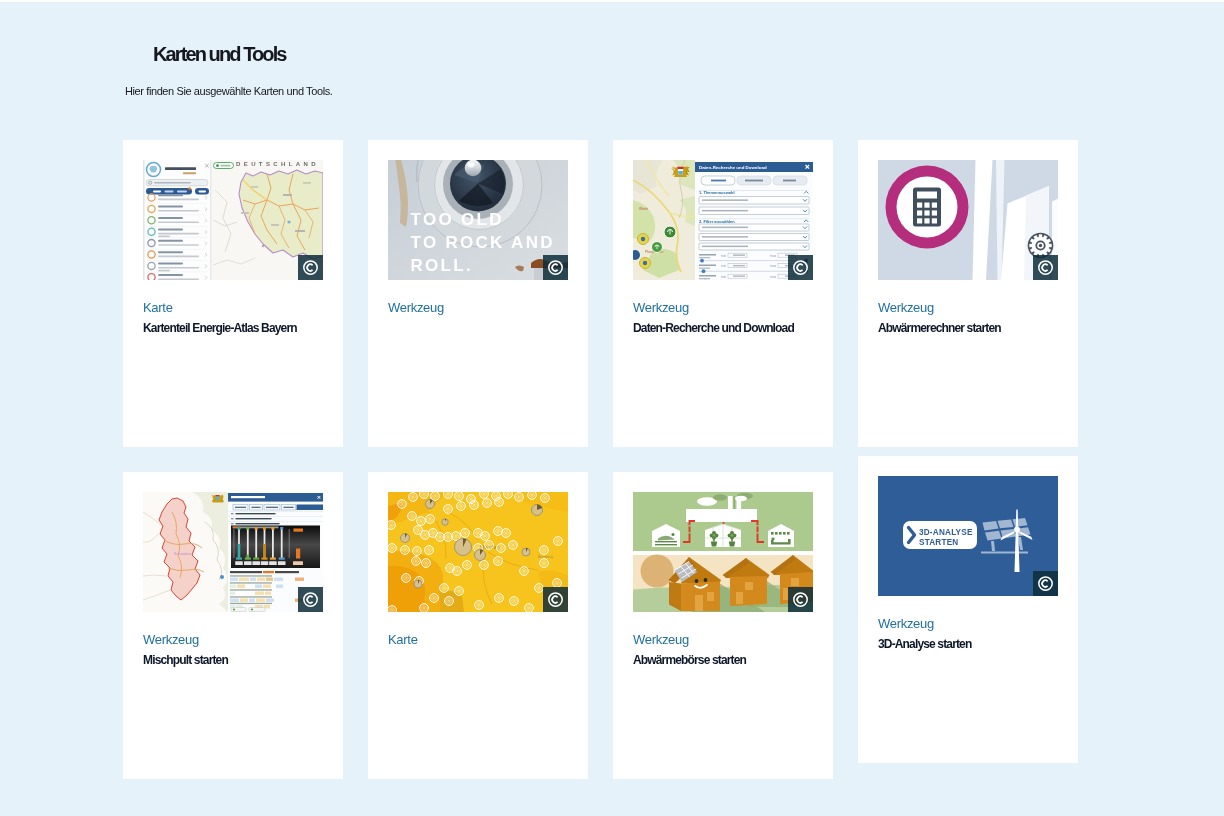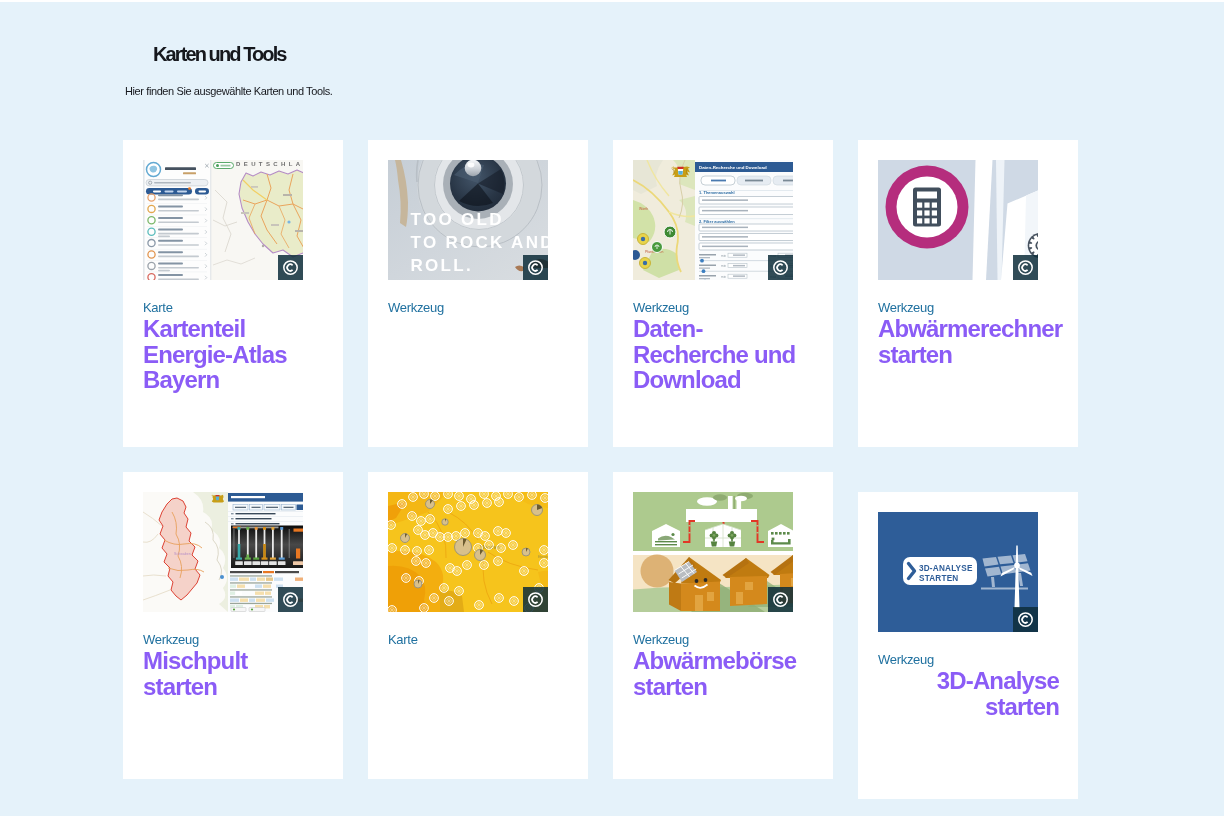--- a/index.html
+++ b/index.html
@@ -3,26 +3,26 @@
 <meta charset="utf-8">
 <title>Karten und Tools</title>
 <style>
   * { margin:0; padding:0; box-sizing:border-box; }
   html,body { width:1224px; height:816px; overflow:hidden; }
   body { background:#e5f2fa; font-family:"Liberation Sans",sans-serif; position:relative; }
   .topstrip { position:absolute; left:0; top:0; width:1224px; height:2px; background:#ffffff; }
   h1 { position:absolute; left:125px; top:36px; font-size:20px; line-height:37px; font-weight:700; color:#16181d; letter-spacing:-1.9px;margin-left:28px; }
   .sub { position:absolute; left:125px; top:83px; font-size:11px; line-height:16px; letter-spacing:-0.4px; color:#16181d; }
   .card { position:absolute; width:220px; height:307px; background:#ffffff; }
-  .thumb { position:absolute; left:20px; top:20px; width:160px; height:120px; overflow:hidden; }
+  .thumb { position:absolute; left:20px; top:20px; width:180px; height:120px; overflow:hidden; }
   .thumb svg { display:block; position:absolute; left:0; top:0; }
   .cbadge { position:absolute; right:0; bottom:0; width:25px; height:25px; background:rgba(13,45,58,0.85); }
   .cbadge svg { position:absolute; left:0; top:0; }
   .label { position:absolute; left:20px; top:161px; font-size:13px; line-height:14px; letter-spacing:-0.3px; color:#1f709f; }
-  .title { position:absolute; left:20px; top:176px; width:181px; font-size:24px; line-height:25.5px; letter-spacing:-0.85px; font-weight:700; color:#8b5cf6; }
+  .title { position:absolute; left:20px; top:176px; width:181px; font-size:12px; line-height:25.5px; letter-spacing:-0.85px; font-weight:700; color:#0f172a; }
 </style>
 </head>
 <body>
 <div class="topstrip"></div>
 <h1>Karten und Tools</h1>
 <div class="sub">Hier finden Sie ausgewählte Karten und Tools.</div>
 <div class="card" style="left:123px; top:140px;">
   <div class="thumb" id="t1">
       <svg width="180" height="120" viewBox="0 0 180 120">
 <rect width="180" height="120" fill="#f8f7f3"></rect>
@@ -1532,21 +1532,21 @@
       <div class="cbadge">
         <svg width="25" height="25" viewBox="0 0 25 25">
           <circle cx="12.5" cy="12.6" r="6.7" fill="none" stroke="#ffffff" stroke-width="1.5"></circle>
           <path d="M14.6,14.9 A3.2,3.2 0 1 1 14.6,10.3" fill="none" stroke="#ffffff" stroke-width="1.7"></path>
         </svg>
       </div>
     </div>
   <div class="label">Werkzeug</div>
   <div class="title">Abwärmebörse starten</div>
 </div>
-<div class="card" style="left:858px; top:492px;text-align:right;">
+<div class="card" style="left:858px; top:456px;">
   <div class="thumb" id="t8">
       <svg width="180" height="120" viewBox="0 0 180 120">
 <rect width="180" height="120" fill="#2e5d98"></rect>
 <rect x="25" y="45" width="74" height="28" rx="7" fill="#ffffff"></rect>
 <path d="M30.5,51.5 L36.5,59 L30.5,66.5" stroke="#2e5d98" stroke-width="3.4" fill="none" stroke-linecap="round" stroke-linejoin="round"></path>
 <text x="41" y="58.5" font-size="8.2" font-weight="bold" fill="#2e5d98" font-family="Liberation Sans,sans-serif" letter-spacing="0.2">3D-ANALYSE</text>
 <text x="41" y="68.5" font-size="8.2" font-weight="bold" fill="#2e5d98" font-family="Liberation Sans,sans-serif" letter-spacing="0.2">STARTEN</text>
 <g fill="#ffffff" opacity="0.55">
 <polygon points="104.5,46.5 118,45 120.5,52.5 106.5,54.5"></polygon>
 <polygon points="119.5,44.8 133,43.5 135.5,51 122,52.3"></polygon>

